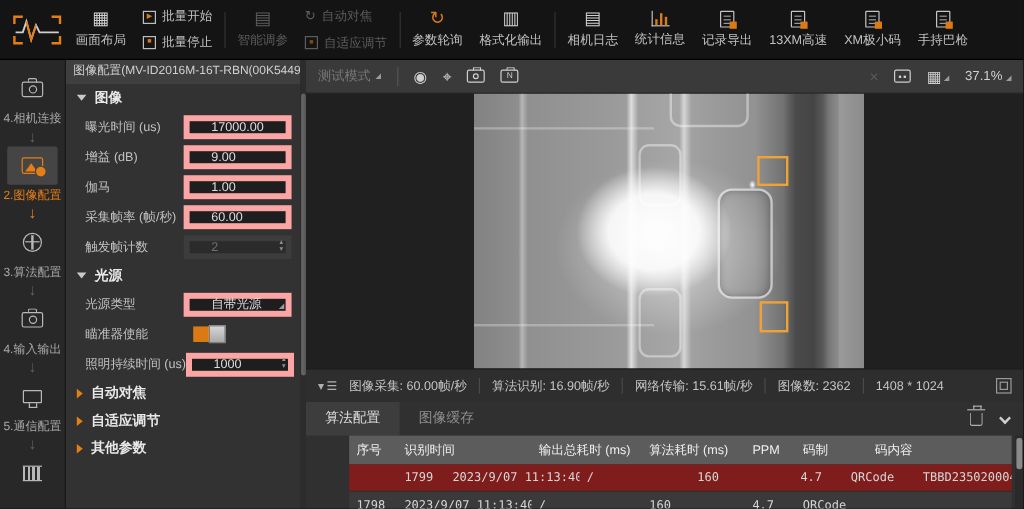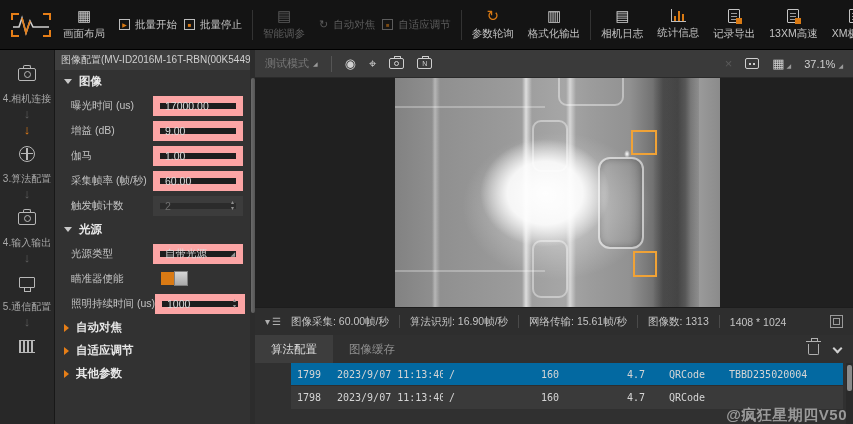--- a/index.html
+++ b/index.html
@@ -8,21 +8,21 @@
          font-family:"Liberation Sans", sans-serif; background:#1b1b1b; color:#c8c8c8;
          -webkit-font-smoothing:antialiased; }
 
   
   .topbar { height:50px; background:#141414; display:flex; align-items:center;
             border-bottom:1px solid #000; padding-left:6px; overflow:hidden; white-space:nowrap; }
   .logo { width:50px; height:34px; flex:0 0 auto; display:grid; place-items:center; }
   .tbtn { display:flex; flex-direction:column; align-items:center; justify-content:center;
           gap:4px; padding:0 7px; font-size:10.5px; color:#c2c2c2; height:50px; flex:0 0 auto; }
   .tbtn.dim { color:#5c5c5c; }
-  .tstack { display:flex; flex-direction:row; justify-content:center; gap:7px; padding:0 7px;
+  .tstack { display:flex; flex-direction:column; justify-content:center; gap:7px; padding:0 7px;
             font-size:10.5px; height:50px; flex:0 0 auto; }
   .tstack .srow { display:flex; align-items:center; gap:5px; color:#c2c2c2; }
   .tstack .srow.dim { color:#5c5c5c; }
   .tdiv { width:1px; height:30px; background:#333; margin:0 3px; flex:0 0 auto; }
   .gicon { font-size:15px; line-height:15px; color:#d0d0d0; }
   .gicon.orange { color:#d97a14; }
   .gicon.dim { color:#5c5c5c; }
   .sq-ic { width:11px; height:11px; border:1px solid #bdbdbd; display:grid; place-items:center;
            font-size:6px; color:#d97a14; line-height:6px; }
   .sq-ic.dim { border-color:#5c5c5c; color:#7a4a12; }
@@ -74,22 +74,22 @@
   .ptitle { height:20px; background:#3f3f3f; color:#cfcfcf; font-size:10px; line-height:20px;
             padding:0 6px; white-space:nowrap; overflow:hidden; }
   .sec { display:flex; align-items:center; gap:7px; padding:0 9px; height:23px; font-size:11.5px;
          font-weight:bold; color:#e8e8e8; }
   .cDown { width:0; height:0; border-left:4px solid transparent; border-right:4px solid transparent;
            border-top:5px solid #c9c9c9; }
   .cRight { width:0; height:0; border-top:4px solid transparent; border-bottom:4px solid transparent;
             border-left:5px solid #e67e17; }
   .fld { display:flex; justify-content:space-between; align-items:center; height:25px; padding:0 7px 0 16px; }
   .fld .lab { font-size:10.5px; color:#c2c2c2; white-space:nowrap; }
-  .inp { width:90px; height:20px; background:#1e1e1e; border:7px solid #fca5a5; color:#dcdcdc;
-         font-size:10.5px; display:flex; align-items:center; padding:0 5px; position:relative; flex:0 0 auto; }
+  .inp { width:90px; height:20px; background:#1e1e1e; border:5px solid #fca5a5; color:#dcdcdc;
+         font-size:10.5px; display:flex; align-items:center; padding:0 18px; position:relative; flex:0 0 auto; }
   .inp.dis { background:#2b2b2b; color:#6f6f6f; border-color:#3c3c3c; }
   .spin { position:absolute; right:2px; top:0; bottom:0; display:flex; flex-direction:column;
           justify-content:center; gap:1px; color:#8f8f8f; font-size:6px; line-height:5px; }
   .corner { position:absolute; right:1px; bottom:0; font-size:6px; color:#9a9a9a; line-height:6px; }
   .tog { width:26px; height:13px; background:#d97a14; position:relative; margin-right:56px; }
   .tog::after { content:""; position:absolute; right:-1px; top:-1px; width:14px; height:15px;
                 background:linear-gradient(#d9d9d9,#a6a6a6); box-shadow:0 0 0 1px #7e7e7e inset; }
   .pscroll { width:5px; background:#2c2c2c; position:relative; flex:0 0 auto; }
   .pscroll .thumb { position:absolute; top:28px; left:0.5px; width:4px; height:235px;
                     background:linear-gradient(90deg,#6a6a6a,#555); border-radius:2px; }
@@ -157,21 +157,21 @@
            border-top:none; border-radius:0 0 2px 2px; }
   .trash::before { content:""; position:absolute; top:-3px; left:-3px; width:15px; height:1px; background:#b0b0b0; }
   .trash::after { content:""; position:absolute; top:-6px; left:2px; width:5px; height:2px;
                   border:1px solid #b0b0b0; border-bottom:none; }
   .chev { position:absolute; right:12px; top:10px; width:7px; height:7px;
           border-right:2px solid #cfcfcf; border-bottom:2px solid #cfcfcf; transform:rotate(45deg); }
   .htable { position:absolute; left:36px; right:10px; top:28px; bottom:0; font-size:10.5px; }
   .hrow { display:flex; align-items:center; }
   .hhead { height:24px; background:#5c5c5c; color:#efefef; }
   .hhead .hc { padding:0 6px; white-space:nowrap; overflow:hidden; }
-  .hr1 { height:23px; background:#0369a1; color:#d5d5d5; border-bottom:1px solid #2e2e2e; }
+  .hr1 { height:23px; background:#7f1d1d; color:#d5d5d5; border-bottom:1px solid #2e2e2e;padding-left:40px; }
   .hr2 { height:23px; background:#3a3a3a; color:#d5d5d5; }
   .hc { flex:0 0 auto; padding:0 6px; font-family:"DejaVu Sans Mono", monospace; font-size:10px;
         white-space:nowrap; overflow:hidden; }
   .hhead .hc { font-family:"Liberation Sans", sans-serif; font-size:10.5px; }
   .c0{width:40px}.c1{width:112px}.c2{width:92px}.c3{width:86px}.c4{width:42px}.c5{width:60px}.c6{flex:1}
   .vscroll { position:absolute; right:0; top:28px; bottom:0; width:7px; background:#2a2a2a; }
   .vscroll .thumb { position:absolute; top:2px; left:1px; width:5px; height:26px; background:#8a8a8a; border-radius:2px; }
 
   .watermark { position:absolute; right:6px; top:406px; font-size:15px; font-weight:bold;
                color:rgba(165,165,165,.9); letter-spacing:.5px; z-index:10; white-space:nowrap; }
@@ -282,20 +282,26 @@
   <div class="main">
 
     <div class="sidebar">
       <div class="snav">
         <span class="ibox">
             <span class="cam2-ic"></span>
           </span>
         <span class="slab">4.相机连接</span>
       </div>
       <span class="sarrow">↓</span>
+      <div class="snav active">
+        <span class="ibox">
+            <span class="img-ic"></span>
+          </span>
+        <span class="slab">2.图像配置</span>
+      </div>
       <span class="sarrow orange">↓</span>
       <div class="snav">
         <span class="ibox">
             <span class="glb-ic"></span>
           </span>
         <span class="slab">3.算法配置</span>
       </div>
       <span class="sarrow">↓</span>
       <div class="snav">
         <span class="ibox">
@@ -446,34 +452,43 @@
         <span class="micon">
           <span>▾</span>
             <span>☰</span>
         </span>
         <span>图像采集: 60.00帧/秒</span>
         <span class="sdiv"></span>
         <span>算法识别: 16.90帧/秒</span>
         <span class="sdiv"></span>
         <span>网络传输: 15.61帧/秒</span>
         <span class="sdiv"></span>
-        <span>图像数: 1313</span>
+        <span>图像数: 2362</span>
         <span class="sdiv"></span>
         <span>1408 * 1024</span>
         <span class="float-ic"></span>
       </div>
 
       <div class="bpanel">
         <div class="tabsrow">
           <span class="tab active">算法配置</span>
           <span class="tab">图像缓存</span>
           <span class="trash"></span>
           <span class="chev"></span>
         </div>
         <div class="htable">
+          <div class="hrow hhead">
+            <span class="hc c0">序号</span>
+            <span class="hc c1">识别时间</span>
+            <span class="hc c2">输出总耗时 (ms)</span>
+            <span class="hc c3">算法耗时 (ms)</span>
+            <span class="hc c4">PPM</span>
+            <span class="hc c5">码制</span>
+            <span class="hc c6">码内容</span>
+          </div>
           <div class="hrow hr1">
             <span class="hc c0">1799</span>
             <span class="hc c1">2023/9/07 11:13:40:057</span>
             <span class="hc c2">/</span>
             <span class="hc c3">160</span>
             <span class="hc c4">4.7</span>
             <span class="hc c5">QRCode</span>
             <span class="hc c6">TBBD235020004</span>
           </div>
           <div class="hrow hr2">
@@ -487,14 +502,13 @@
           </div>
         </div>
         <div class="vscroll">
             <span class="thumb"></span>
           </div>
       </div>
 
     </div>
   </div>
 
-  <div class="watermark">@疯狂星期四V50</div>
 </div>
 
 </body></html>

